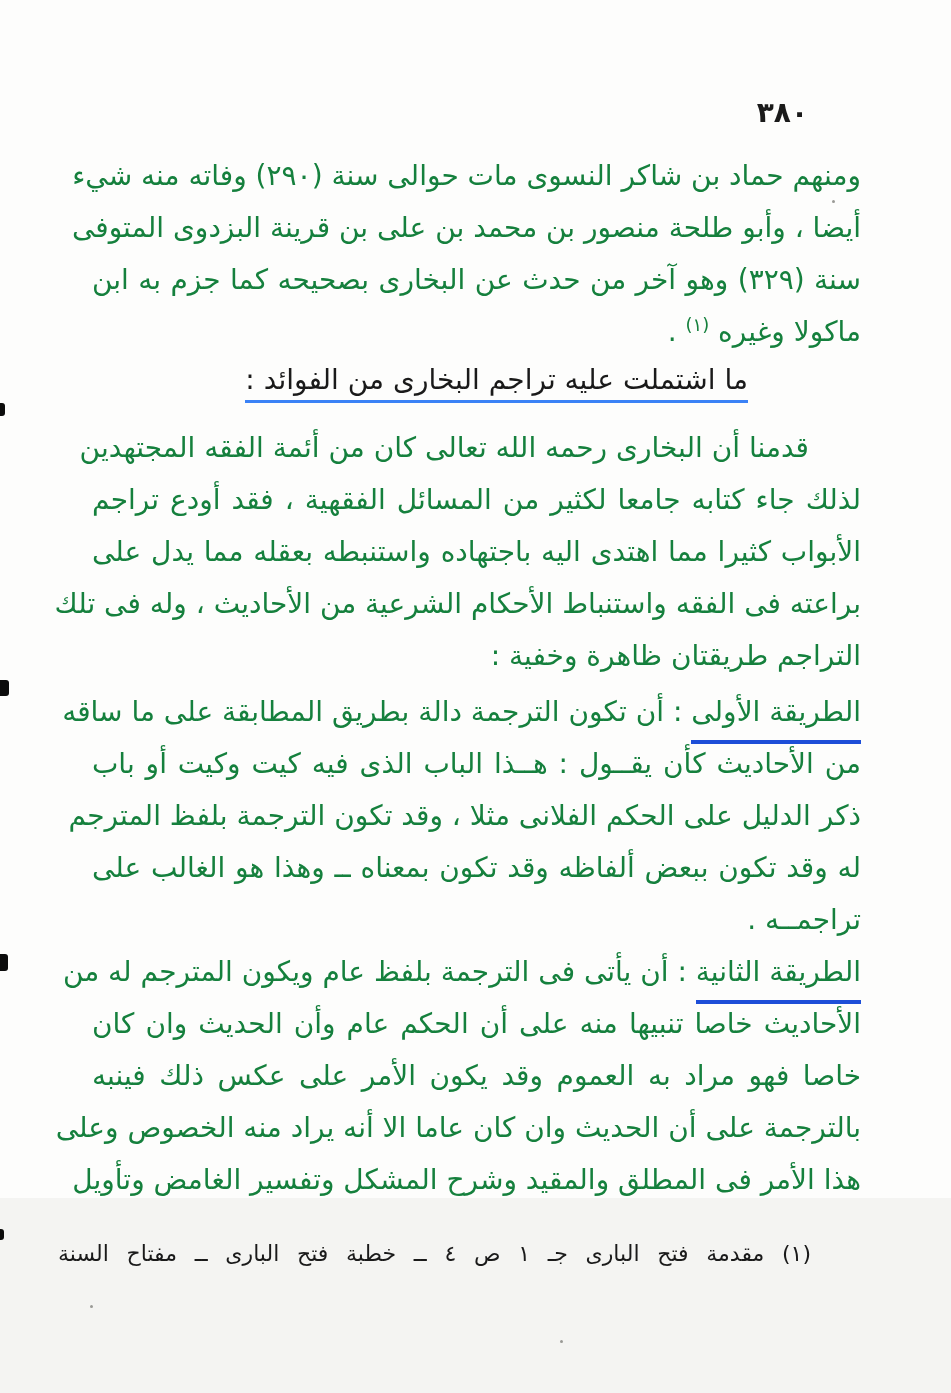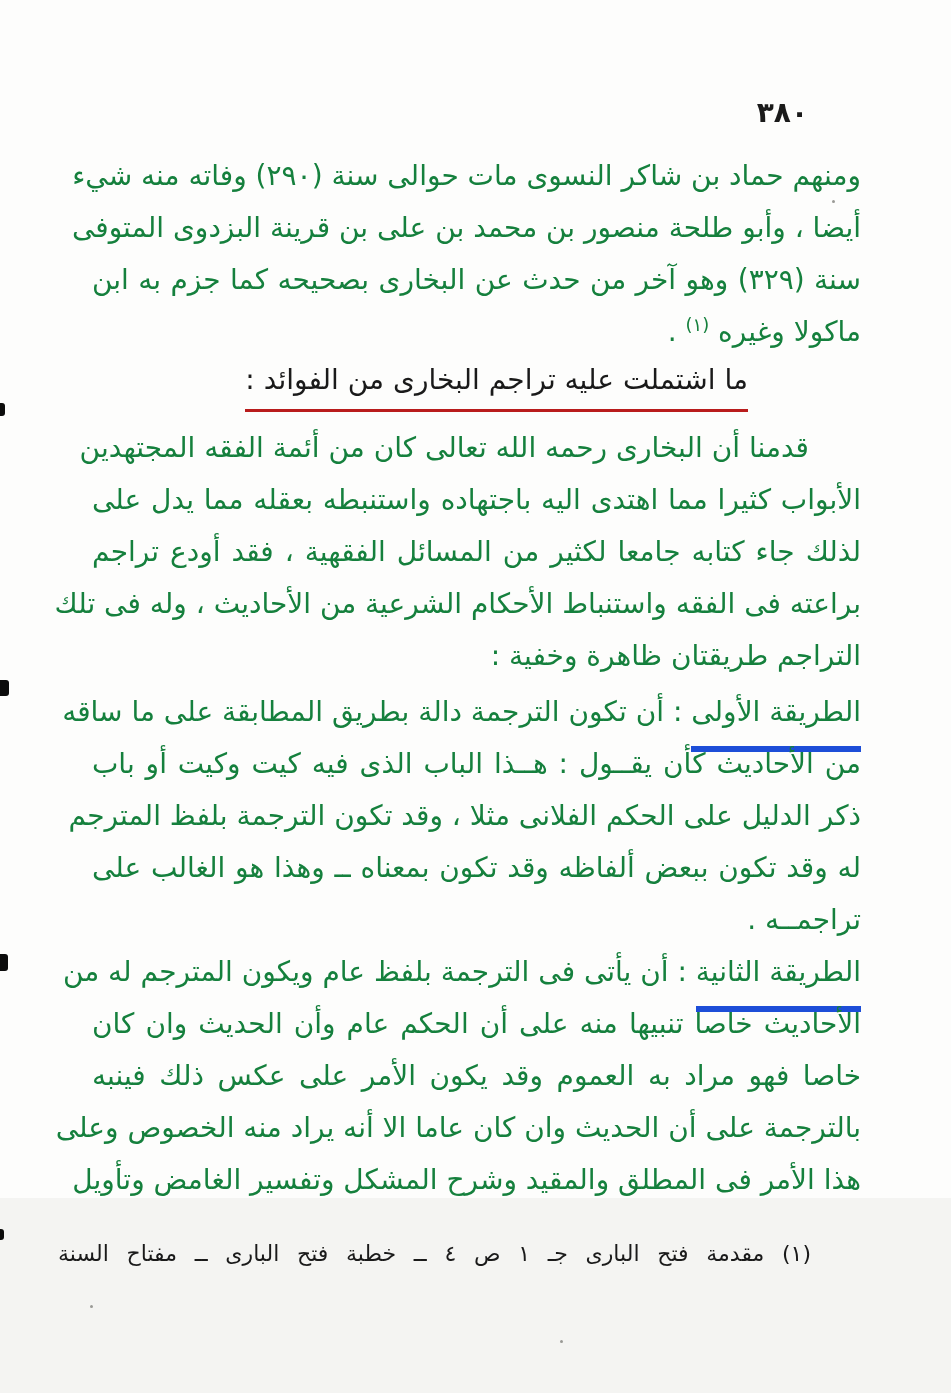--- a/index.html
+++ b/index.html
@@ -33,26 +33,26 @@
   .bline.lastline{text-align-last:right;}
   .bline.indent{padding-right:52px;}
   .heading-line{
     position:absolute;left:0;right:0;
     direction:rtl;text-align:right;
     padding-right:113px;
     font-size:28px;line-height:40px;
   }
   .heading-underline{
     display:inline-block;
-    padding-bottom:9px;
-    border-bottom:3px solid #b91c1c;
+    padding-bottom:0;
+    border-bottom:3px solid #3b82f6;
   }
   .lead-underline{
-    border-bottom:6px solid #1d4ed8;
-    padding-bottom:18px;
+    border-bottom:4px solid #1d4ed8;
+    padding-bottom:12px;
   }
   sup.fnmark{
     font-size:18px;
     vertical-align:super;
     line-height:0;
   }
   
   .footnote{position:absolute;left:58px;right:90px;}
   .fline{
     display:block;
@@ -89,22 +89,22 @@
       <div class="bline">سنة (٣٢٩) وهو آخر من حدث عن البخارى بصحيحه كما جزم به ابن</div>
       <div class="bline lastline"><span>ماكولا وغيره </span><sup class="fnmark">(١)</sup><span> .</span></div>
     </div>
 
     <div class="heading-line" style="top:360px;">
       <span class="heading-underline">ما اشتملت عليه تراجم البخارى من الفوائد :</span>
     </div>
 
     <div class="grp" style="top:422px;">
       <div class="bline indent">قدمنا أن البخارى رحمه الله تعالى كان من أئمة الفقه المجتهدين</div>
+      <div class="bline">لذلك جاء كتابه جامعا لكثير من المسائل الفقهية ، فقد أودع تراجم</div>
       <div class="bline">الأبواب كثيرا مما اهتدى اليه باجتهاده واستنبطه بعقله مما يدل على</div>
-      <div class="bline">لذلك جاء كتابه جامعا لكثير من المسائل الفقهية ، فقد أودع تراجم</div>
       <div class="bline">براعته فى الفقه واستنباط الأحكام الشرعية من الأحاديث ، وله فى تلك</div>
       <div class="bline lastline">التراجم طريقتان ظاهرة وخفية :</div>
     </div>
 
     <div class="grp" style="top:686px;">
       <div class="bline"><span class="lead-underline">الطريقة الأولى</span><span> : أن تكون الترجمة دالة بطريق المطابقة على ما ساقه</span></div>
       <div class="bline">من الأحاديث كأن يقــول : هــذا الباب الذى فيه كيت وكيت أو باب</div>
       <div class="bline">ذكر الدليل على الحكم الفلانى مثلا ، وقد تكون الترجمة بلفظ المترجم</div>
       <div class="bline">له وقد تكون ببعض ألفاظه وقد تكون بمعناه ــ وهذا هو الغالب على</div>
       <div class="bline lastline">تراجمــه .</div>

